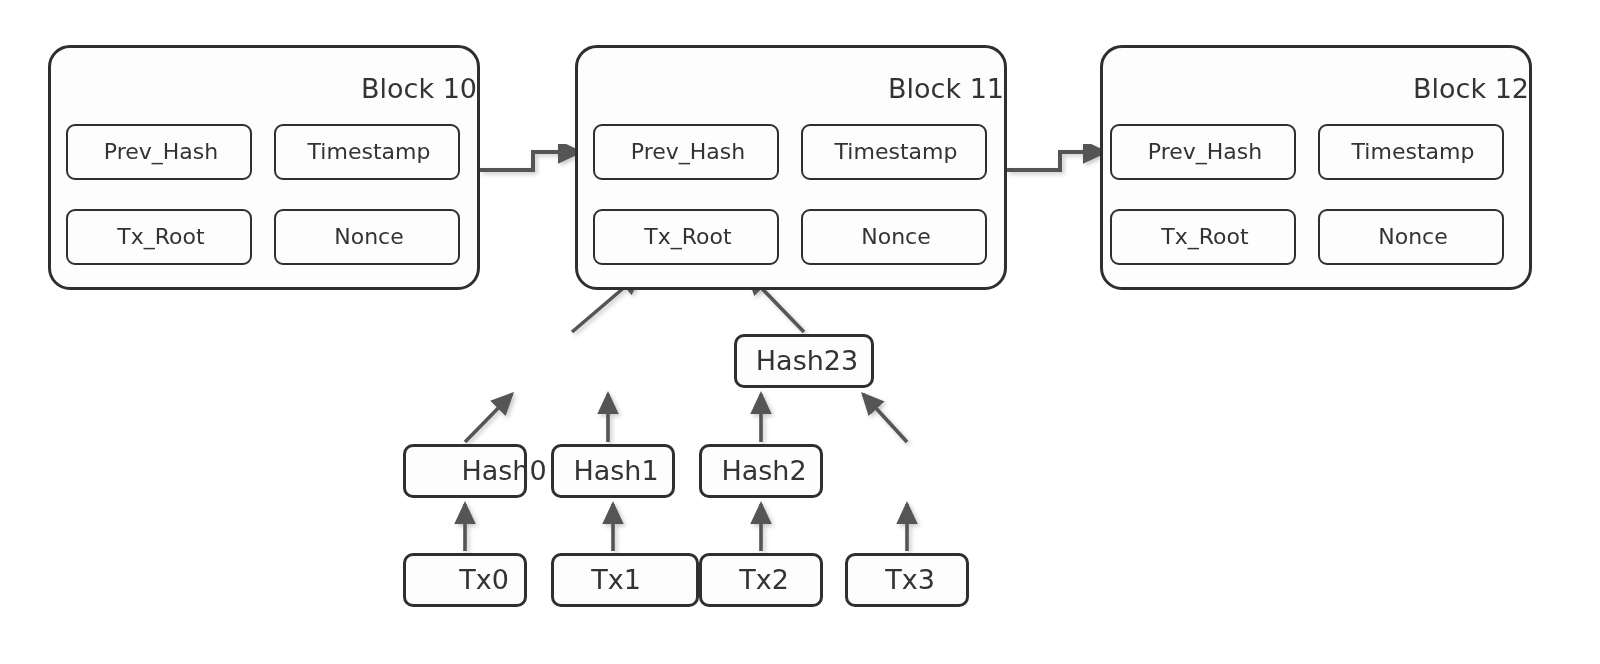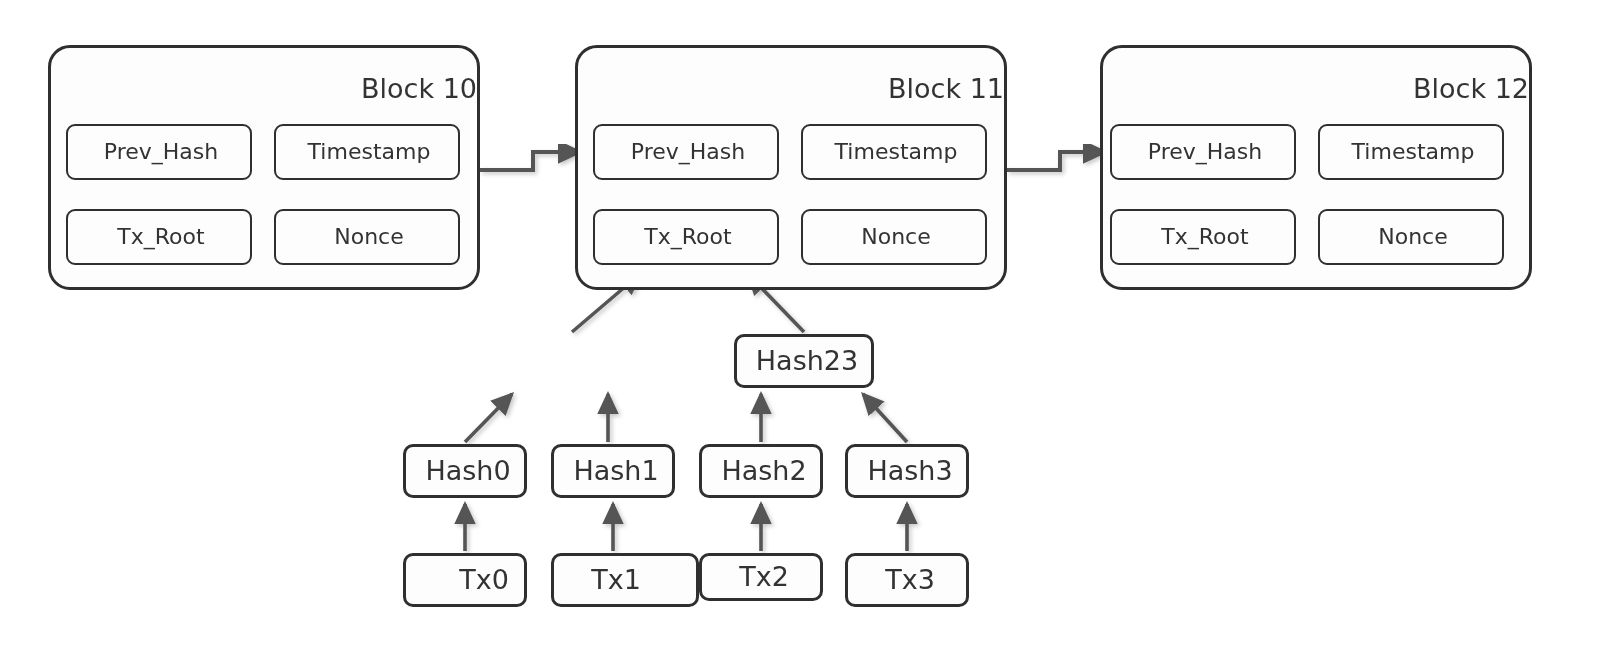--- a/index.html
+++ b/index.html
@@ -180,38 +180,35 @@
   </div>
   <div class="field" style="left:1318px; top:209px;">
     <div class="field-label">Nonce</div>
   </div>
 
   <div class="node" style="left:734px; top:334px; width:140px; height:54px;">
     <div class="node-label" style="width:140px;">Hash23</div>
   </div>
 
   <div class="node" style="left:403px; top:444px; width:124px; height:54px;">
-    <div class="node-label" style="width:124px;">Hash0</div>
+    <div class="node-label" style="width:124px;padding-left:36px;">Hash0</div>
   </div>
   <div class="node" style="left:551px; top:444px; width:124px; height:54px;">
     <div class="node-label" style="width:124px;">Hash1</div>
   </div>
   <div class="node" style="left:699px; top:444px; width:124px; height:54px;">
     <div class="node-label" style="width:124px;">Hash2</div>
   </div>
-  <div class="node" style="left:845px; top:444px; width:124px; height:54px;">
-    <div class="node-label" style="width:124px;">Hash3</div>
-  </div>
 
   <div class="node" style="left:403px; top:553px; width:124px; height:54px;">
     <div class="node-label" style="width:124px;margin-left:16px;">Tx0</div>
   </div>
   <div class="node" style="left:551px; top:553px; width:148px; height:54px;">
     <div class="node-label" style="width:124px;">Tx1</div>
   </div>
-  <div class="node" style="left:699px; top:553px; width:124px; height:48px;">
+  <div class="node" style="left:699px; top:553px; width:124px; height:54px;">
     <div class="node-label" style="width:124px;">Tx2</div>
   </div>
   <div class="node" style="left:845px; top:553px; width:124px; height:54px;">
     <div class="node-label" style="width:124px;">Tx3</div>
   </div>
 
 </div>
 
 </body></html>

